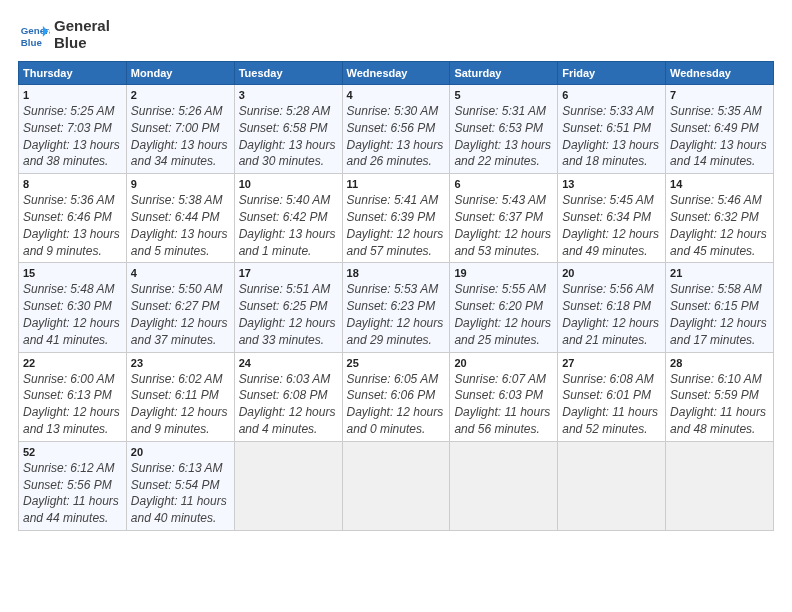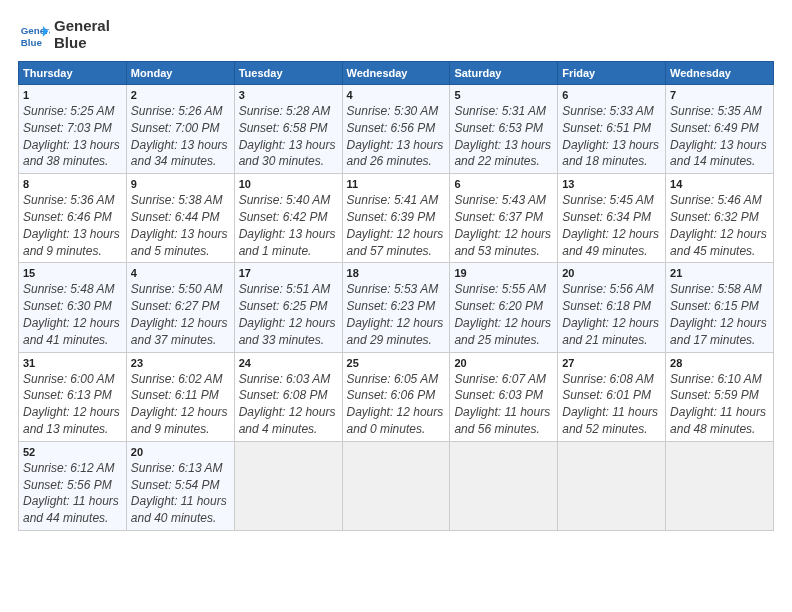--- a/index.html
+++ b/index.html
@@ -150,21 +150,21 @@
         <tr>
           <td><span class="day-num">15</span><span class="day-detail">Sunrise: 5:48 AM<br>Sunset: 6:30 PM<br>Daylight: 12 hours<br>and 41 minutes.</span></td>
           <td><span class="day-num">4</span><span class="day-detail">Sunrise: 5:50 AM<br>Sunset: 6:27 PM<br>Daylight: 12 hours<br>and 37 minutes.</span></td>
           <td><span class="day-num">17</span><span class="day-detail">Sunrise: 5:51 AM<br>Sunset: 6:25 PM<br>Daylight: 12 hours<br>and 33 minutes.</span></td>
           <td><span class="day-num">18</span><span class="day-detail">Sunrise: 5:53 AM<br>Sunset: 6:23 PM<br>Daylight: 12 hours<br>and 29 minutes.</span></td>
           <td><span class="day-num">19</span><span class="day-detail">Sunrise: 5:55 AM<br>Sunset: 6:20 PM<br>Daylight: 12 hours<br>and 25 minutes.</span></td>
           <td><span class="day-num">20</span><span class="day-detail">Sunrise: 5:56 AM<br>Sunset: 6:18 PM<br>Daylight: 12 hours<br>and 21 minutes.</span></td>
           <td><span class="day-num">21</span><span class="day-detail">Sunrise: 5:58 AM<br>Sunset: 6:15 PM<br>Daylight: 12 hours<br>and 17 minutes.</span></td>
         </tr>
         <tr>
-          <td><span class="day-num">31</span><span class="day-detail">Sunrise: 6:00 AM<br>Sunset: 6:13 PM<br>Daylight: 12 hours<br>and 13 minutes.</span></td>
+          <td><span class="day-num">22</span><span class="day-detail">Sunrise: 6:00 AM<br>Sunset: 6:13 PM<br>Daylight: 12 hours<br>and 13 minutes.</span></td>
           <td><span class="day-num">23</span><span class="day-detail">Sunrise: 6:02 AM<br>Sunset: 6:11 PM<br>Daylight: 12 hours<br>and 9 minutes.</span></td>
           <td><span class="day-num">24</span><span class="day-detail">Sunrise: 6:03 AM<br>Sunset: 6:08 PM<br>Daylight: 12 hours<br>and 4 minutes.</span></td>
           <td><span class="day-num">25</span><span class="day-detail">Sunrise: 6:05 AM<br>Sunset: 6:06 PM<br>Daylight: 12 hours<br>and 0 minutes.</span></td>
           <td><span class="day-num">20</span><span class="day-detail">Sunrise: 6:07 AM<br>Sunset: 6:03 PM<br>Daylight: 11 hours<br>and 56 minutes.</span></td>
           <td><span class="day-num">27</span><span class="day-detail">Sunrise: 6:08 AM<br>Sunset: 6:01 PM<br>Daylight: 11 hours<br>and 52 minutes.</span></td>
           <td><span class="day-num">28</span><span class="day-detail">Sunrise: 6:10 AM<br>Sunset: 5:59 PM<br>Daylight: 11 hours<br>and 48 minutes.</span></td>
         </tr>
         <tr>
           <td><span class="day-num">52</span><span class="day-detail">Sunrise: 6:12 AM<br>Sunset: 5:56 PM<br>Daylight: 11 hours<br>and 44 minutes.</span></td>
           <td><span class="day-num">20</span><span class="day-detail">Sunrise: 6:13 AM<br>Sunset: 5:54 PM<br>Daylight: 11 hours<br>and 40 minutes.</span></td>

